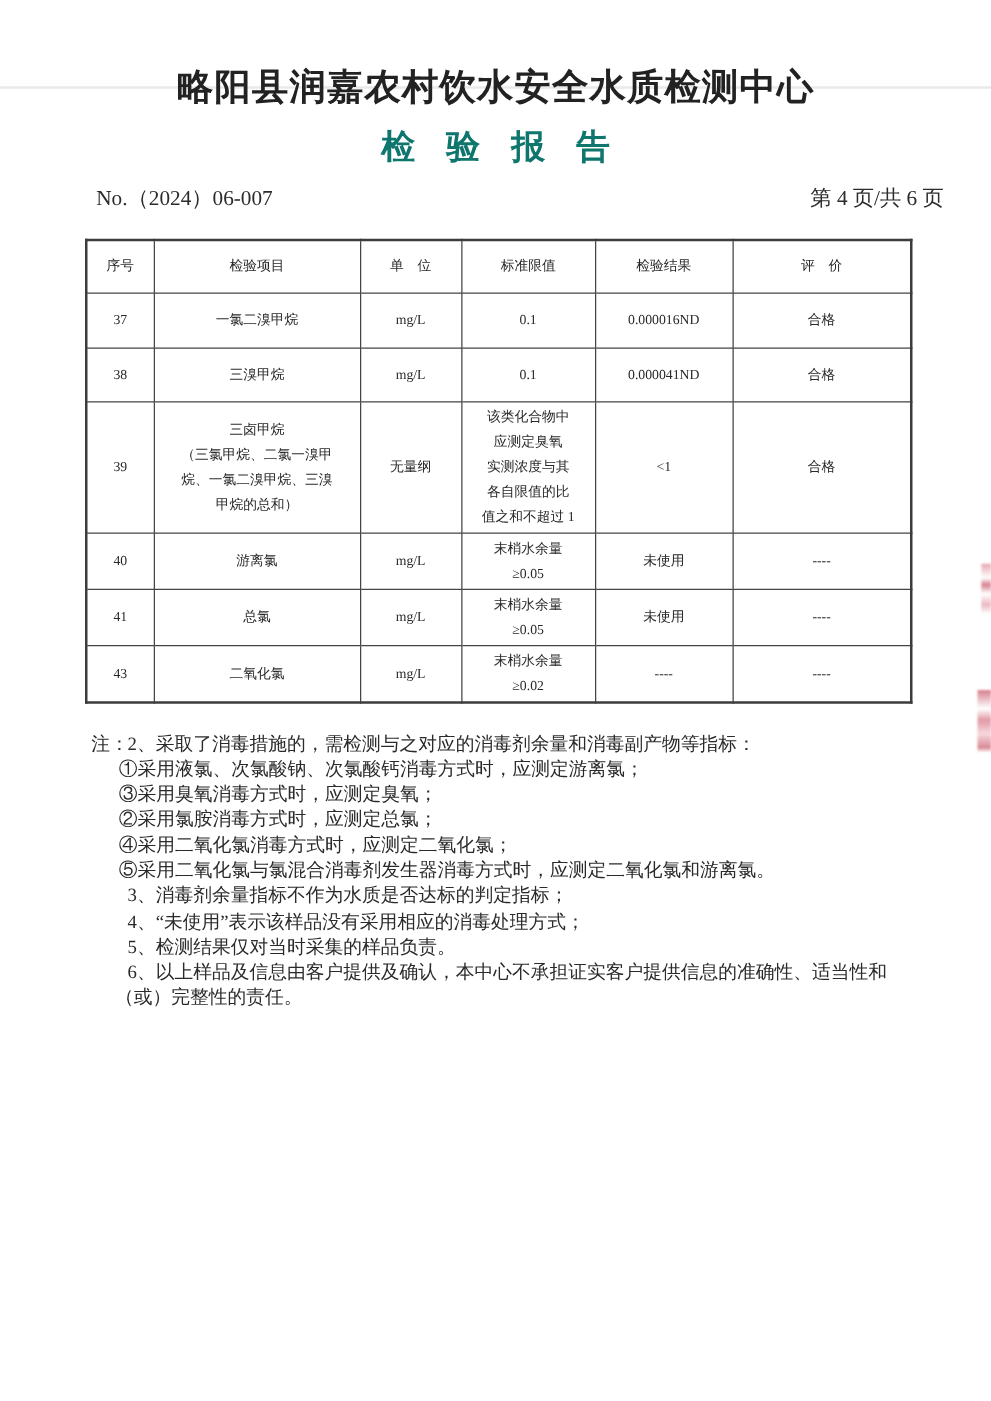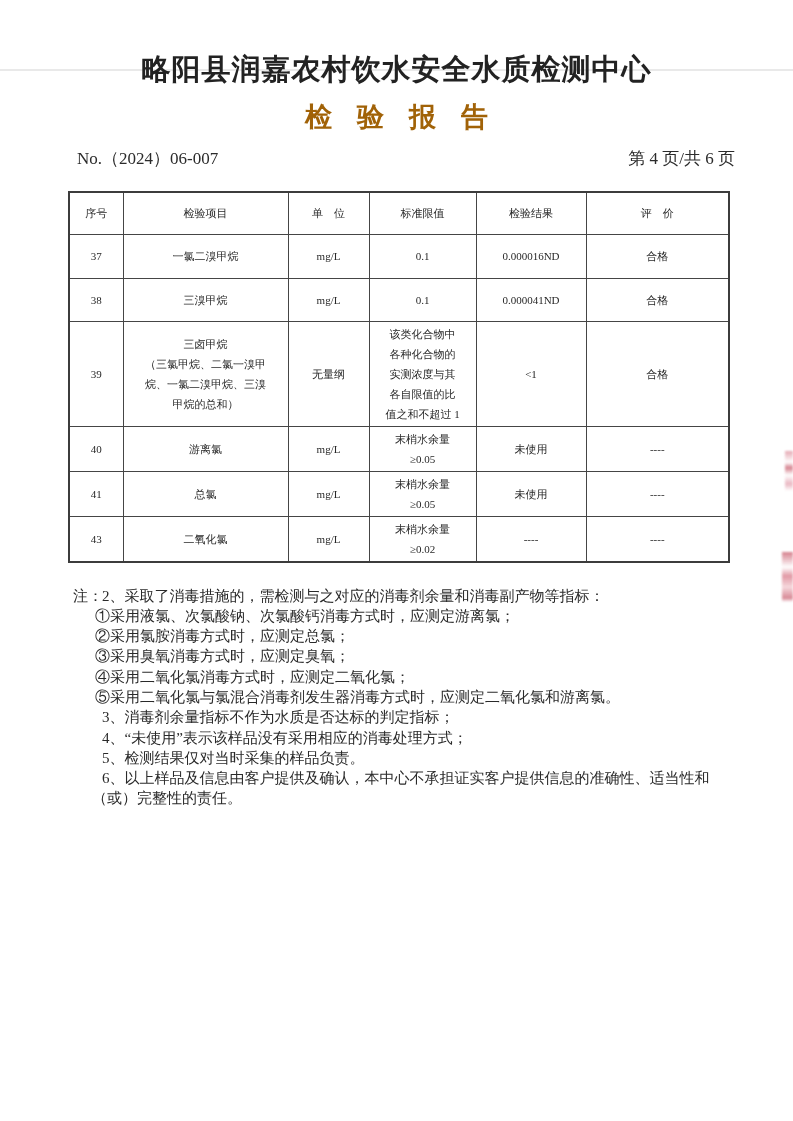--- a/index.html
+++ b/index.html
@@ -28,26 +28,26 @@
     position: relative; z-index: 1;
   }
   .report-subtitle {
     margin-top: 9px;
     text-align: center;
     font-family: "Liberation Sans", "DejaVu Sans", sans-serif;
     font-weight: bold;
     font-size: 27px;
     letter-spacing: 25px;
     text-indent: 25px;
-    color: #a16207;
+    color: #0f766e;
   }
   .info-row {
     display: flex;
     justify-content: space-between;
-    margin: 12px 58px 0 77px;
+    margin: 12px 38px 0 77px;
     font-size: 17px;
     color: #2b2b2b;
   }
   table.results {
     margin: 21px 0 0 68px;
     width: 660px;
     border-collapse: collapse;
     table-layout: fixed;
     border: 2px solid #3c3c3c;
   }
@@ -162,21 +162,21 @@
         <td>39</td>
         <td>
           <div class="cell-line">三卤甲烷</div>
           <div class="cell-line">（三氯甲烷、二氯一溴甲</div>
           <div class="cell-line">烷、一氯二溴甲烷、三溴</div>
           <div class="cell-line">甲烷的总和）</div>
         </td>
         <td>无量纲</td>
         <td>
           <div class="cell-line">该类化合物中</div>
-          <div class="cell-line">各种化合物的</div>
+          <div class="cell-line">应测定臭氧</div>
           <div class="cell-line">实测浓度与其</div>
           <div class="cell-line">各自限值的比</div>
           <div class="cell-line">值之和不超过 1</div>
         </td>
         <td>&lt;1</td>
         <td>合格</td>
       </tr>
       <tr>
         <td>40</td>
         <td>
@@ -217,22 +217,22 @@
         <td>----</td>
       </tr>
     </tbody>
 </table>
 
 <div class="notes">
   <span class="notes-label">注：</span>
   <div id="notes-lines">
       <div class="note-line num">2、采取了消毒措施的，需检测与之对应的消毒剂余量和消毒副产物等指标：</div>
       <div class="note-line circle">①采用液氯、次氯酸钠、次氯酸钙消毒方式时，应测定游离氯；</div>
+      <div class="note-line circle">③采用臭氧消毒方式时，应测定臭氧；</div>
       <div class="note-line circle">②采用氯胺消毒方式时，应测定总氯；</div>
-      <div class="note-line circle">③采用臭氧消毒方式时，应测定臭氧；</div>
       <div class="note-line circle">④采用二氧化氯消毒方式时，应测定二氧化氯；</div>
       <div class="note-line circle">⑤采用二氧化氯与氯混合消毒剂发生器消毒方式时，应测定二氧化氯和游离氯。</div>
       <div class="note-line num">3、消毒剂余量指标不作为水质是否达标的判定指标；</div>
       <div class="note-line num">4、“未使用”表示该样品没有采用相应的消毒处理方式；</div>
       <div class="note-line num">5、检测结果仅对当时采集的样品负责。</div>
       <div class="note-line wrap">6、以上样品及信息由客户提供及确认，本中心不承担证实客户提供信息的准确性、适当性和（或）完整性的责任。</div>
     </div>
 </div>
 
 <div class="edge-mark mark-top"></div>

